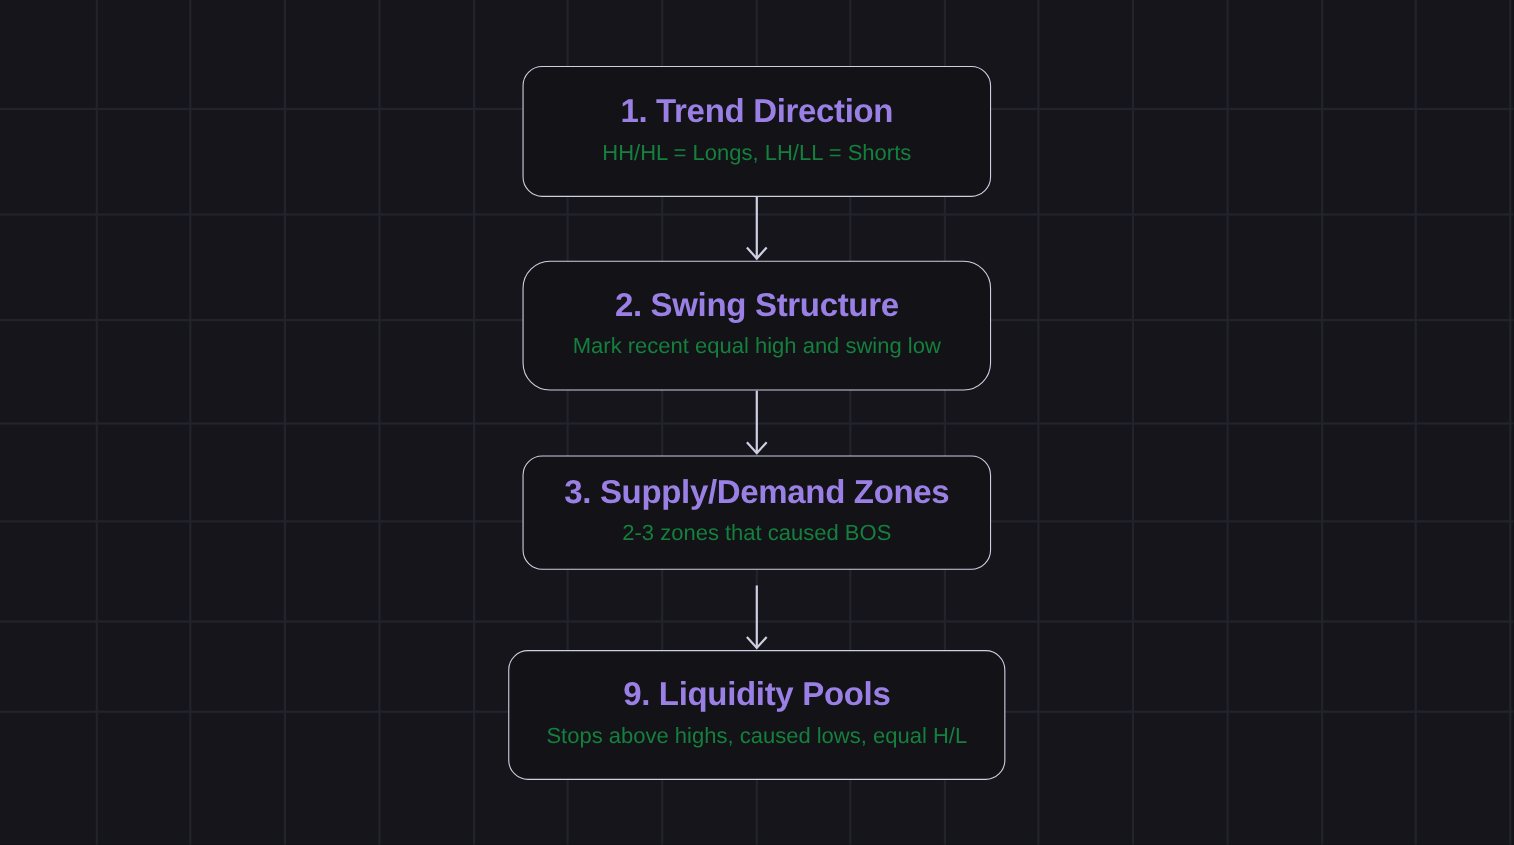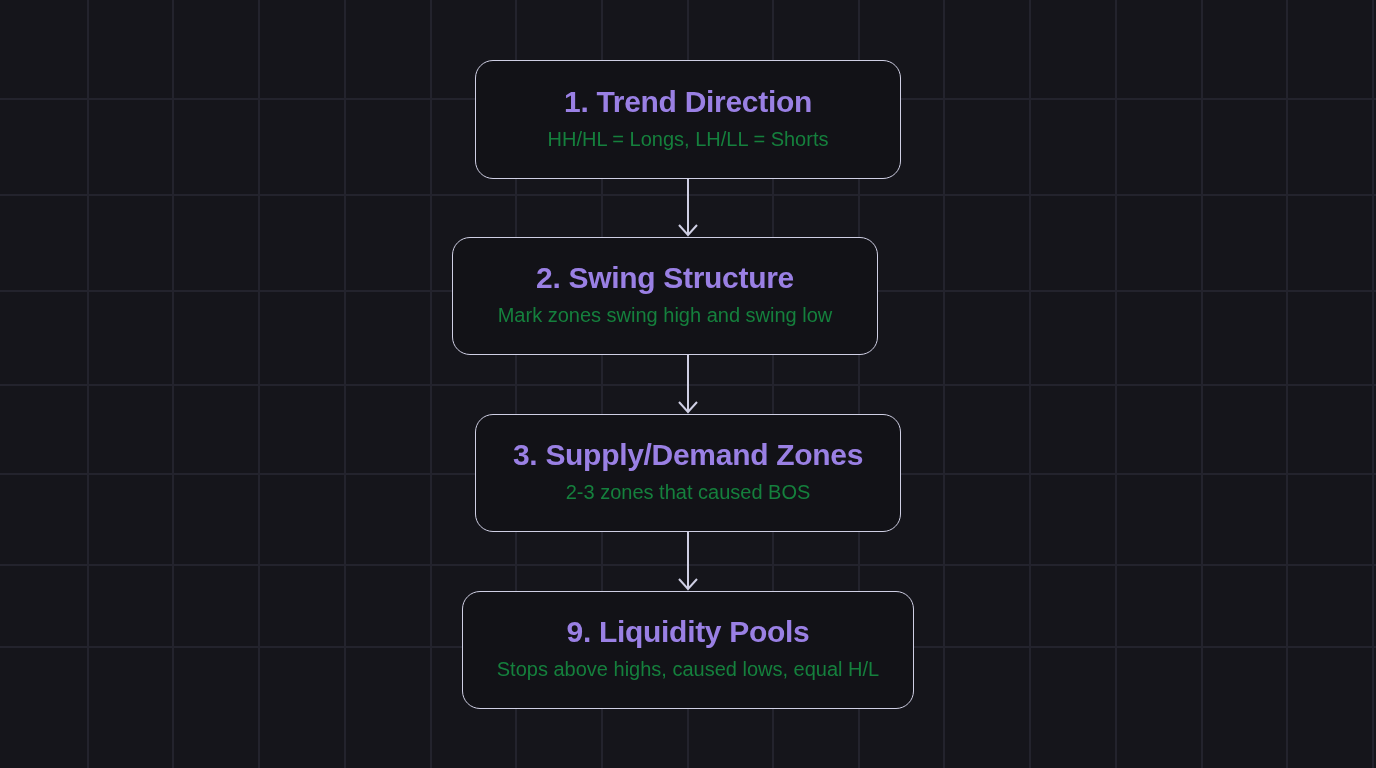--- a/index.html
+++ b/index.html
@@ -100,33 +100,33 @@
     <div class="node-sub">HH/HL = Longs, LH/LL = Shorts</div>
   </div>
 
   <div class="arrow" style="top:179px; height:58px;">
     <svg width="20" height="58" viewBox="0 0 20 58">
       <line x1="10" y1="0" x2="10" y2="56" stroke="#cfcfe4" stroke-width="2"></line>
       <polyline points="1,46 10,56 19,46" fill="none" stroke="#cfcfe4" stroke-width="2"></polyline>
     </svg>
   </div>
 
-  <div class="node" style="left:452px; top:237px; width:426px; height:118px;">
+  <div class="node" style="left:475px; top:237px; width:426px; height:118px;border-radius:25px;">
     <div class="node-title">2. Swing Structure</div>
-    <div class="node-sub">Mark zones swing high and swing low</div>
+    <div class="node-sub">Mark recent equal high and swing low</div>
   </div>
 
   <div class="arrow" style="top:355px; height:59px;">
     <svg width="20" height="59" viewBox="0 0 20 59">
       <line x1="10" y1="0" x2="10" y2="57" stroke="#cfcfe4" stroke-width="2"></line>
       <polyline points="1,47 10,57 19,47" fill="none" stroke="#cfcfe4" stroke-width="2"></polyline>
     </svg>
   </div>
 
-  <div class="node" style="left:475px; top:414px; width:426px; height:118px;text-align:center;">
+  <div class="node" style="left:475px; top:414px; width:426px; height:104px;text-align:center;">
     <div class="node-title">3. Supply/Demand Zones</div>
     <div class="node-sub">2-3 zones that caused BOS</div>
   </div>
 
   <div class="arrow" style="top:532px; height:59px;">
     <svg width="20" height="59" viewBox="0 0 20 59">
       <line x1="10" y1="0" x2="10" y2="57" stroke="#cfcfe4" stroke-width="2"></line>
       <polyline points="1,47 10,57 19,47" fill="none" stroke="#cfcfe4" stroke-width="2"></polyline>
     </svg>
   </div>

